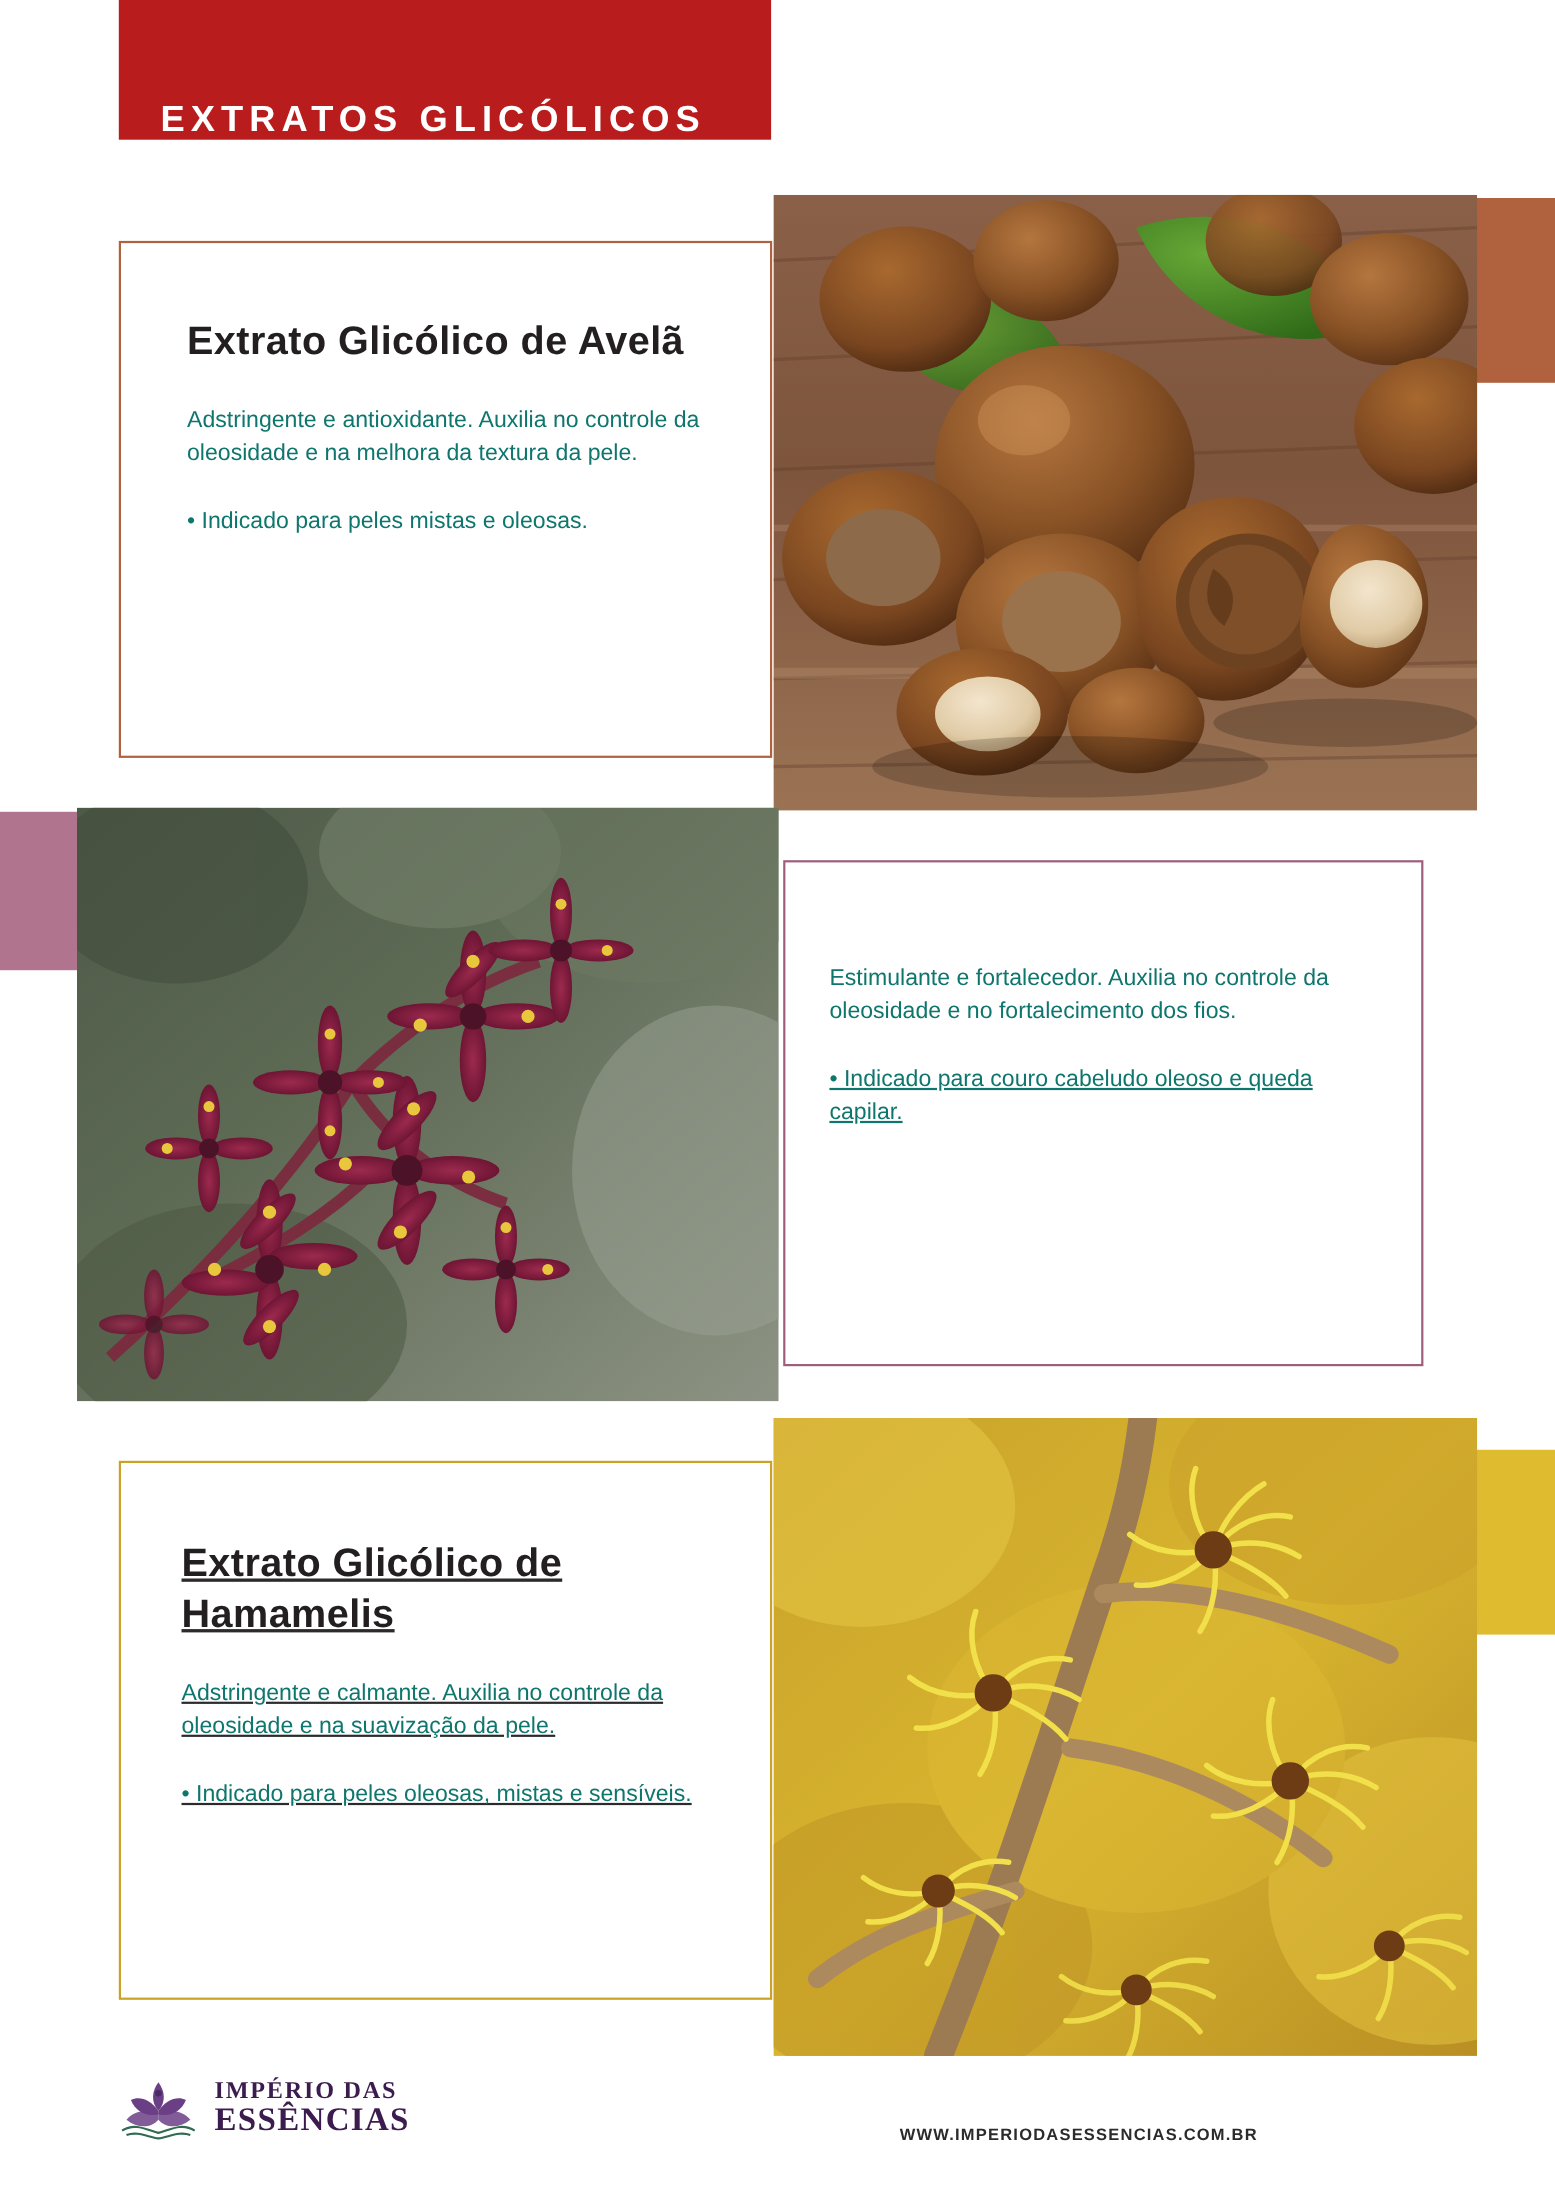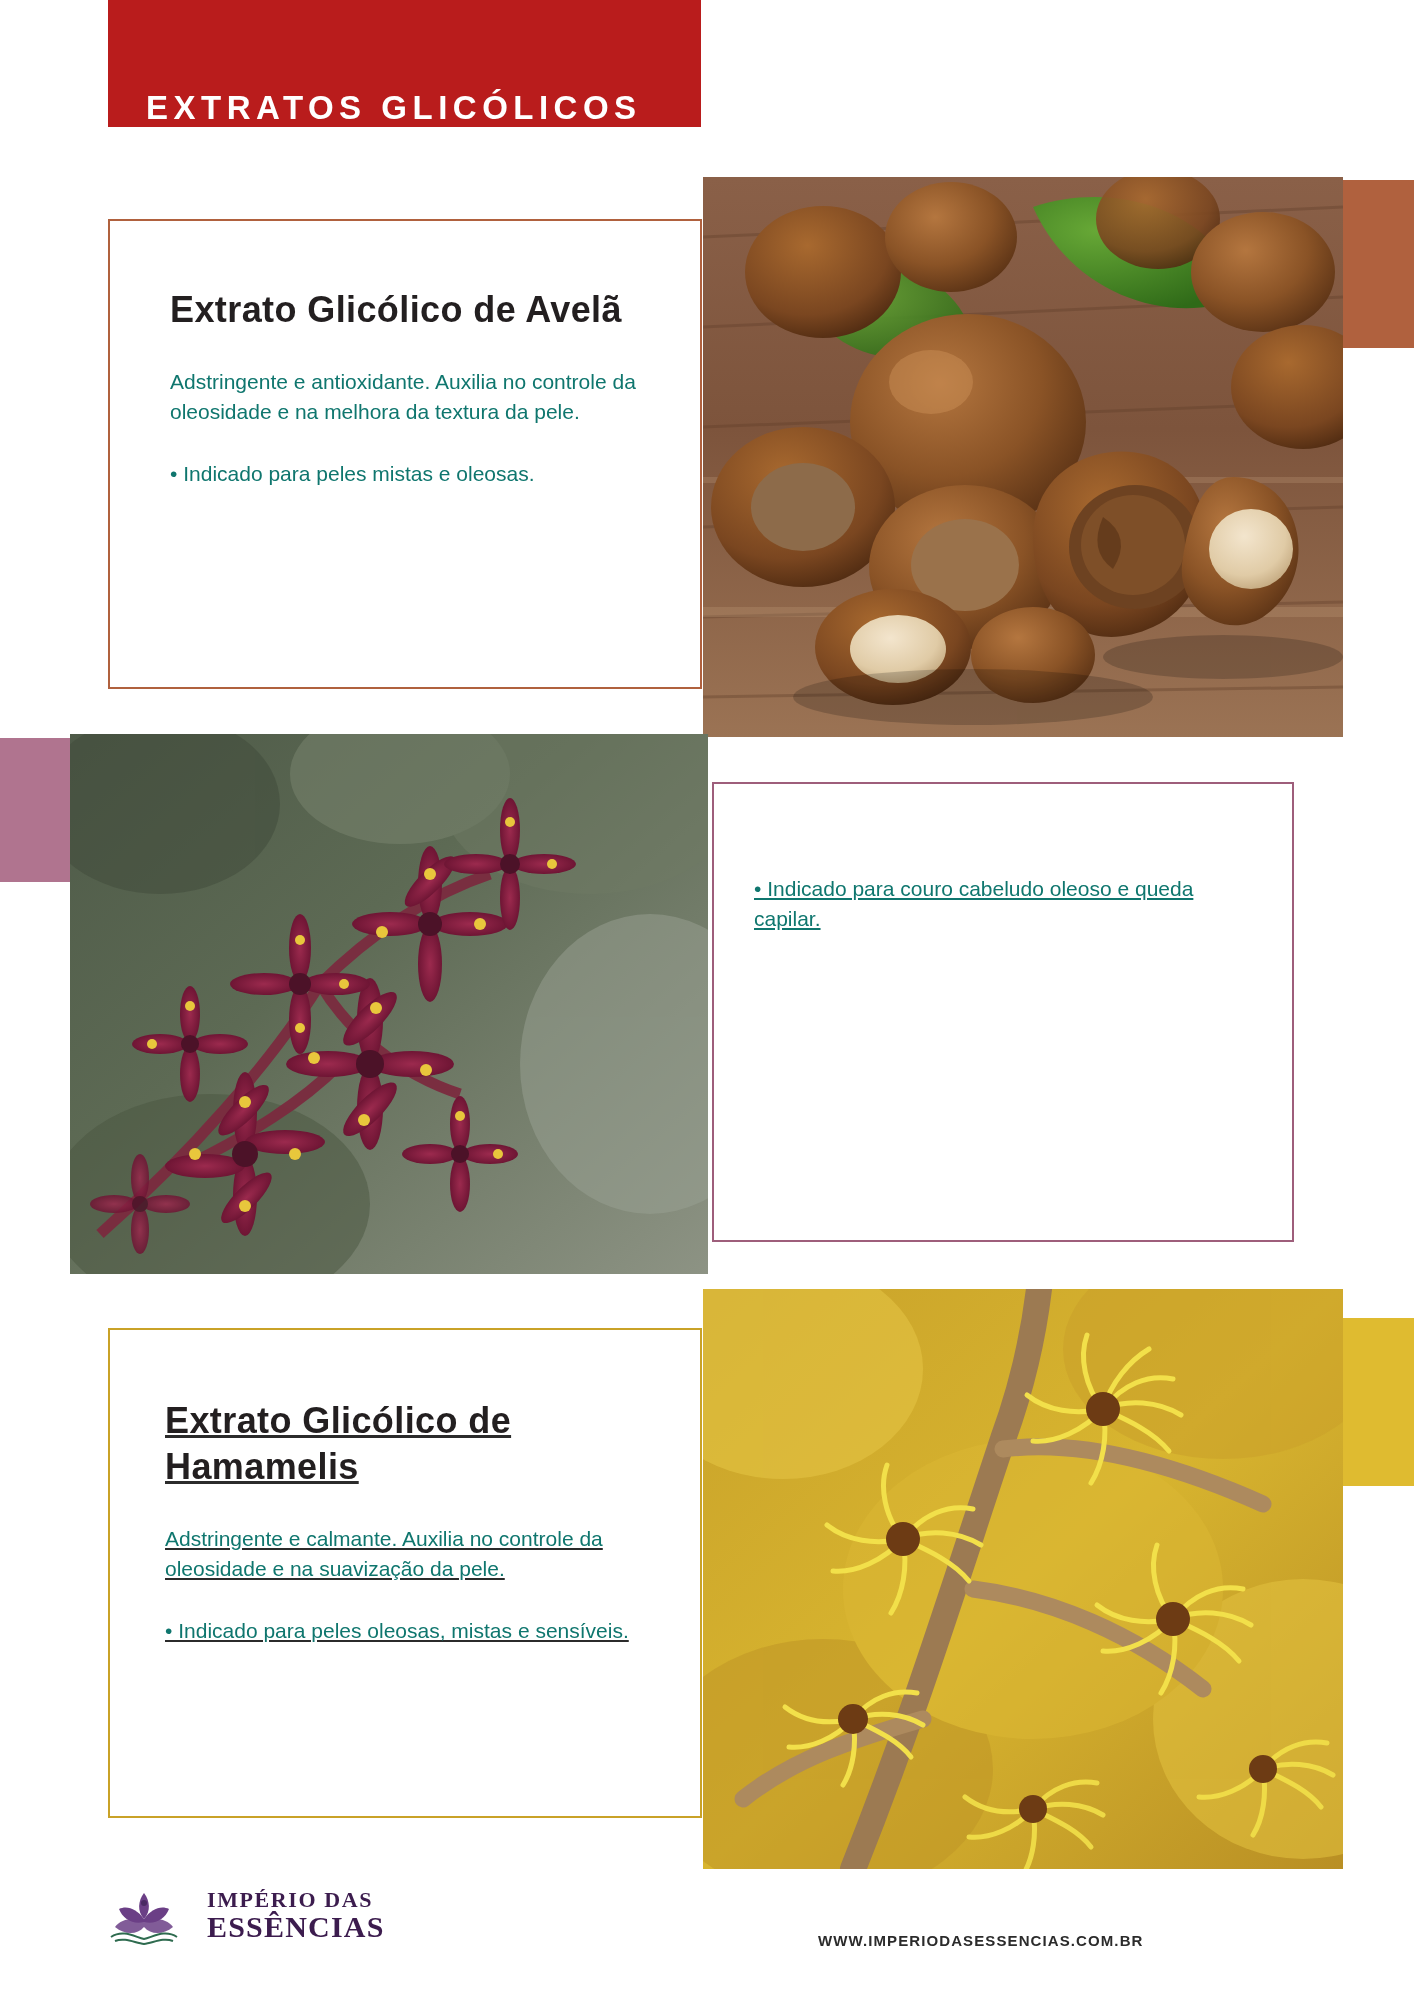--- a/index.html
+++ b/index.html
@@ -153,21 +153,21 @@
 
   
   .footer-logo {
     position: absolute;
     left: 105px;
     top: 1876px;
     width: 330px;
     height: 78px;
     display: flex;
     align-items: center;
-    gap: 24px;
+    gap: 12px;
   }
   .footer-logo .mark { width: 78px; height: 72px; flex: none; }
   .footer-logo .wordmark {
     display: flex;
     flex-direction: column;
     justify-content: center;
     line-height: 1.05;
     color: #3c1c4e;
   }
   .footer-logo .wordmark .l1 {
@@ -427,20 +427,21 @@
             <ellipse cx="-26" cy="0" rx="24" ry="9"></ellipse>
         </g>
         <circle r="8" fill="#4c1228"></circle>
       </g>
     </g>
   </svg>
 </div>
 
 <div class="card card-jaborandi">
   <div class="inner">
+    <p class="desc">Estimulante e fortalecedor. Auxilia no controle da oleosidade e no fortalecimento dos fios.</p>
     <p class="bullet">• Indicado para couro cabeludo oleoso e queda capilar.</p>
   </div>
 </div>
 
 <div class="photo photo-hamamelis">
   <svg viewBox="0 0 640 580" preserveAspectRatio="none">
     <defs>
       <linearGradient id="bgh" x1="0" y1="0" x2="1" y2="1">
         <stop offset="0%" stop-color="#c9a22a"></stop>
         <stop offset="50%" stop-color="#d8b52f"></stop>

